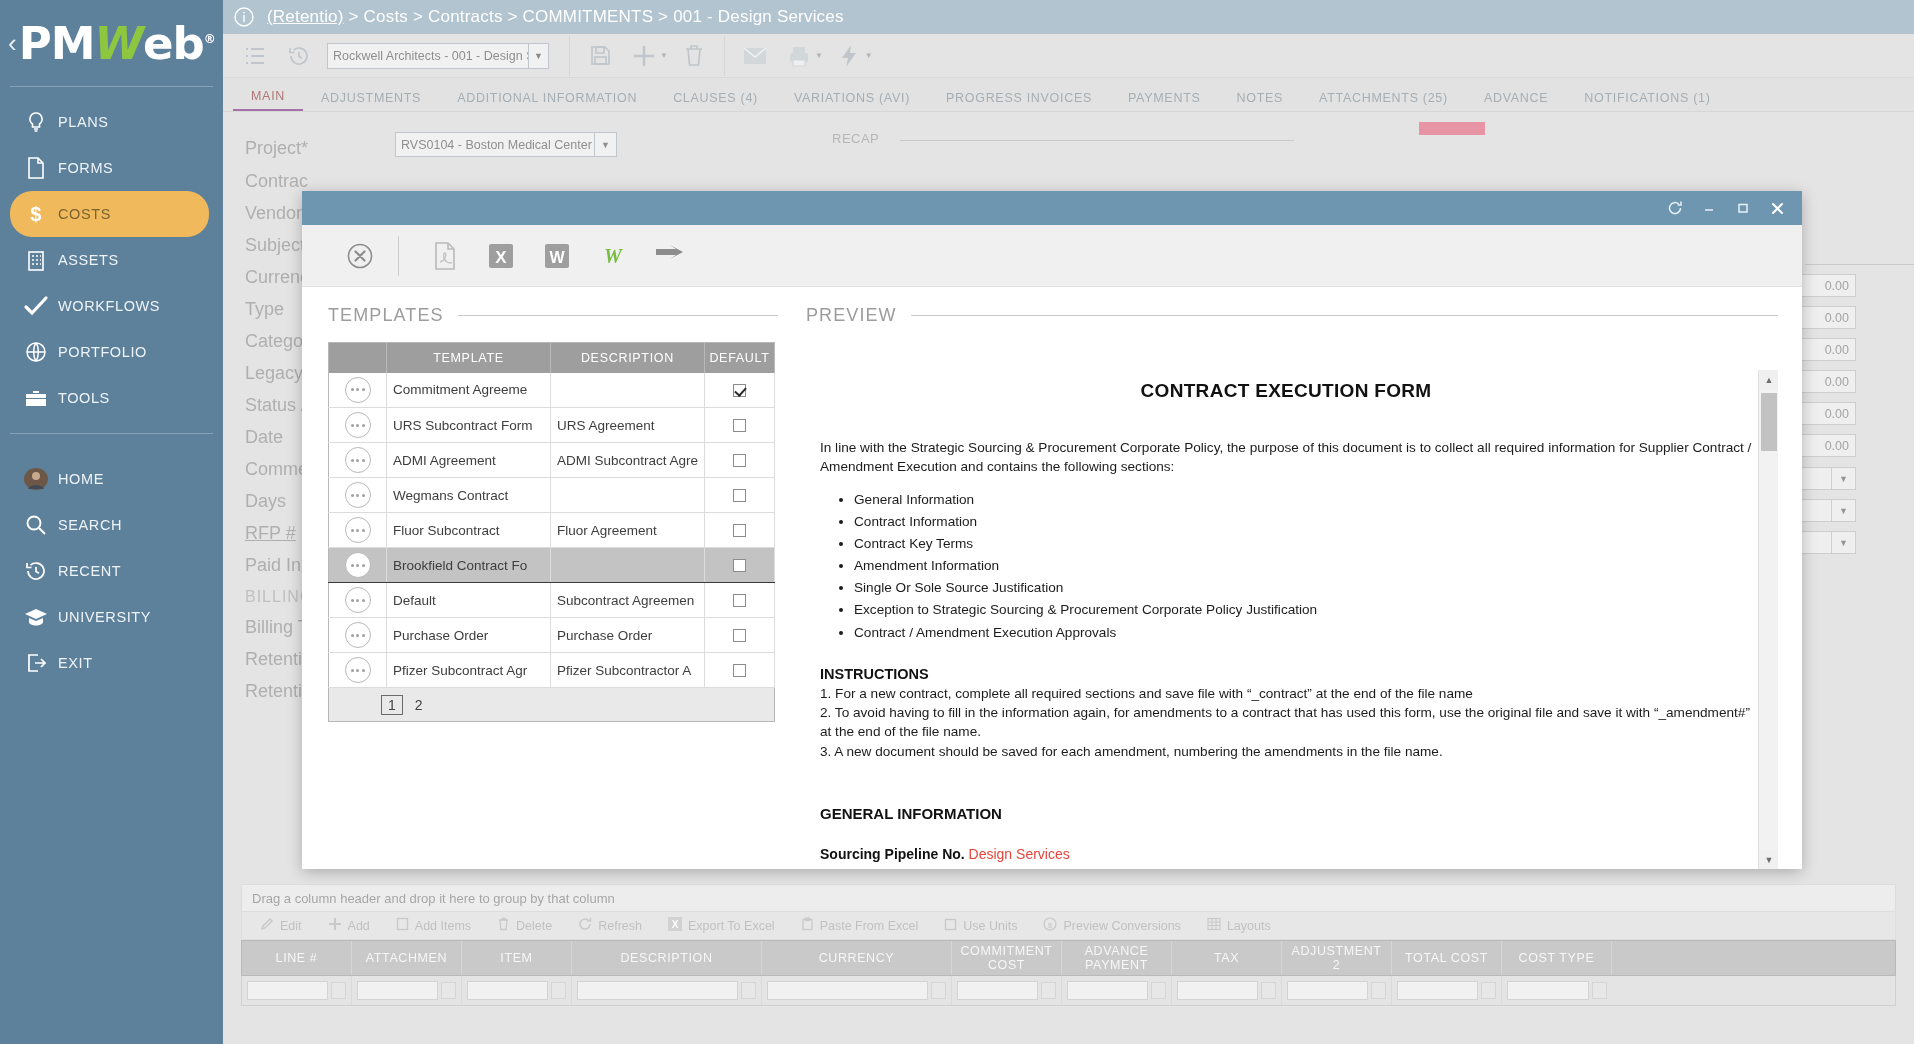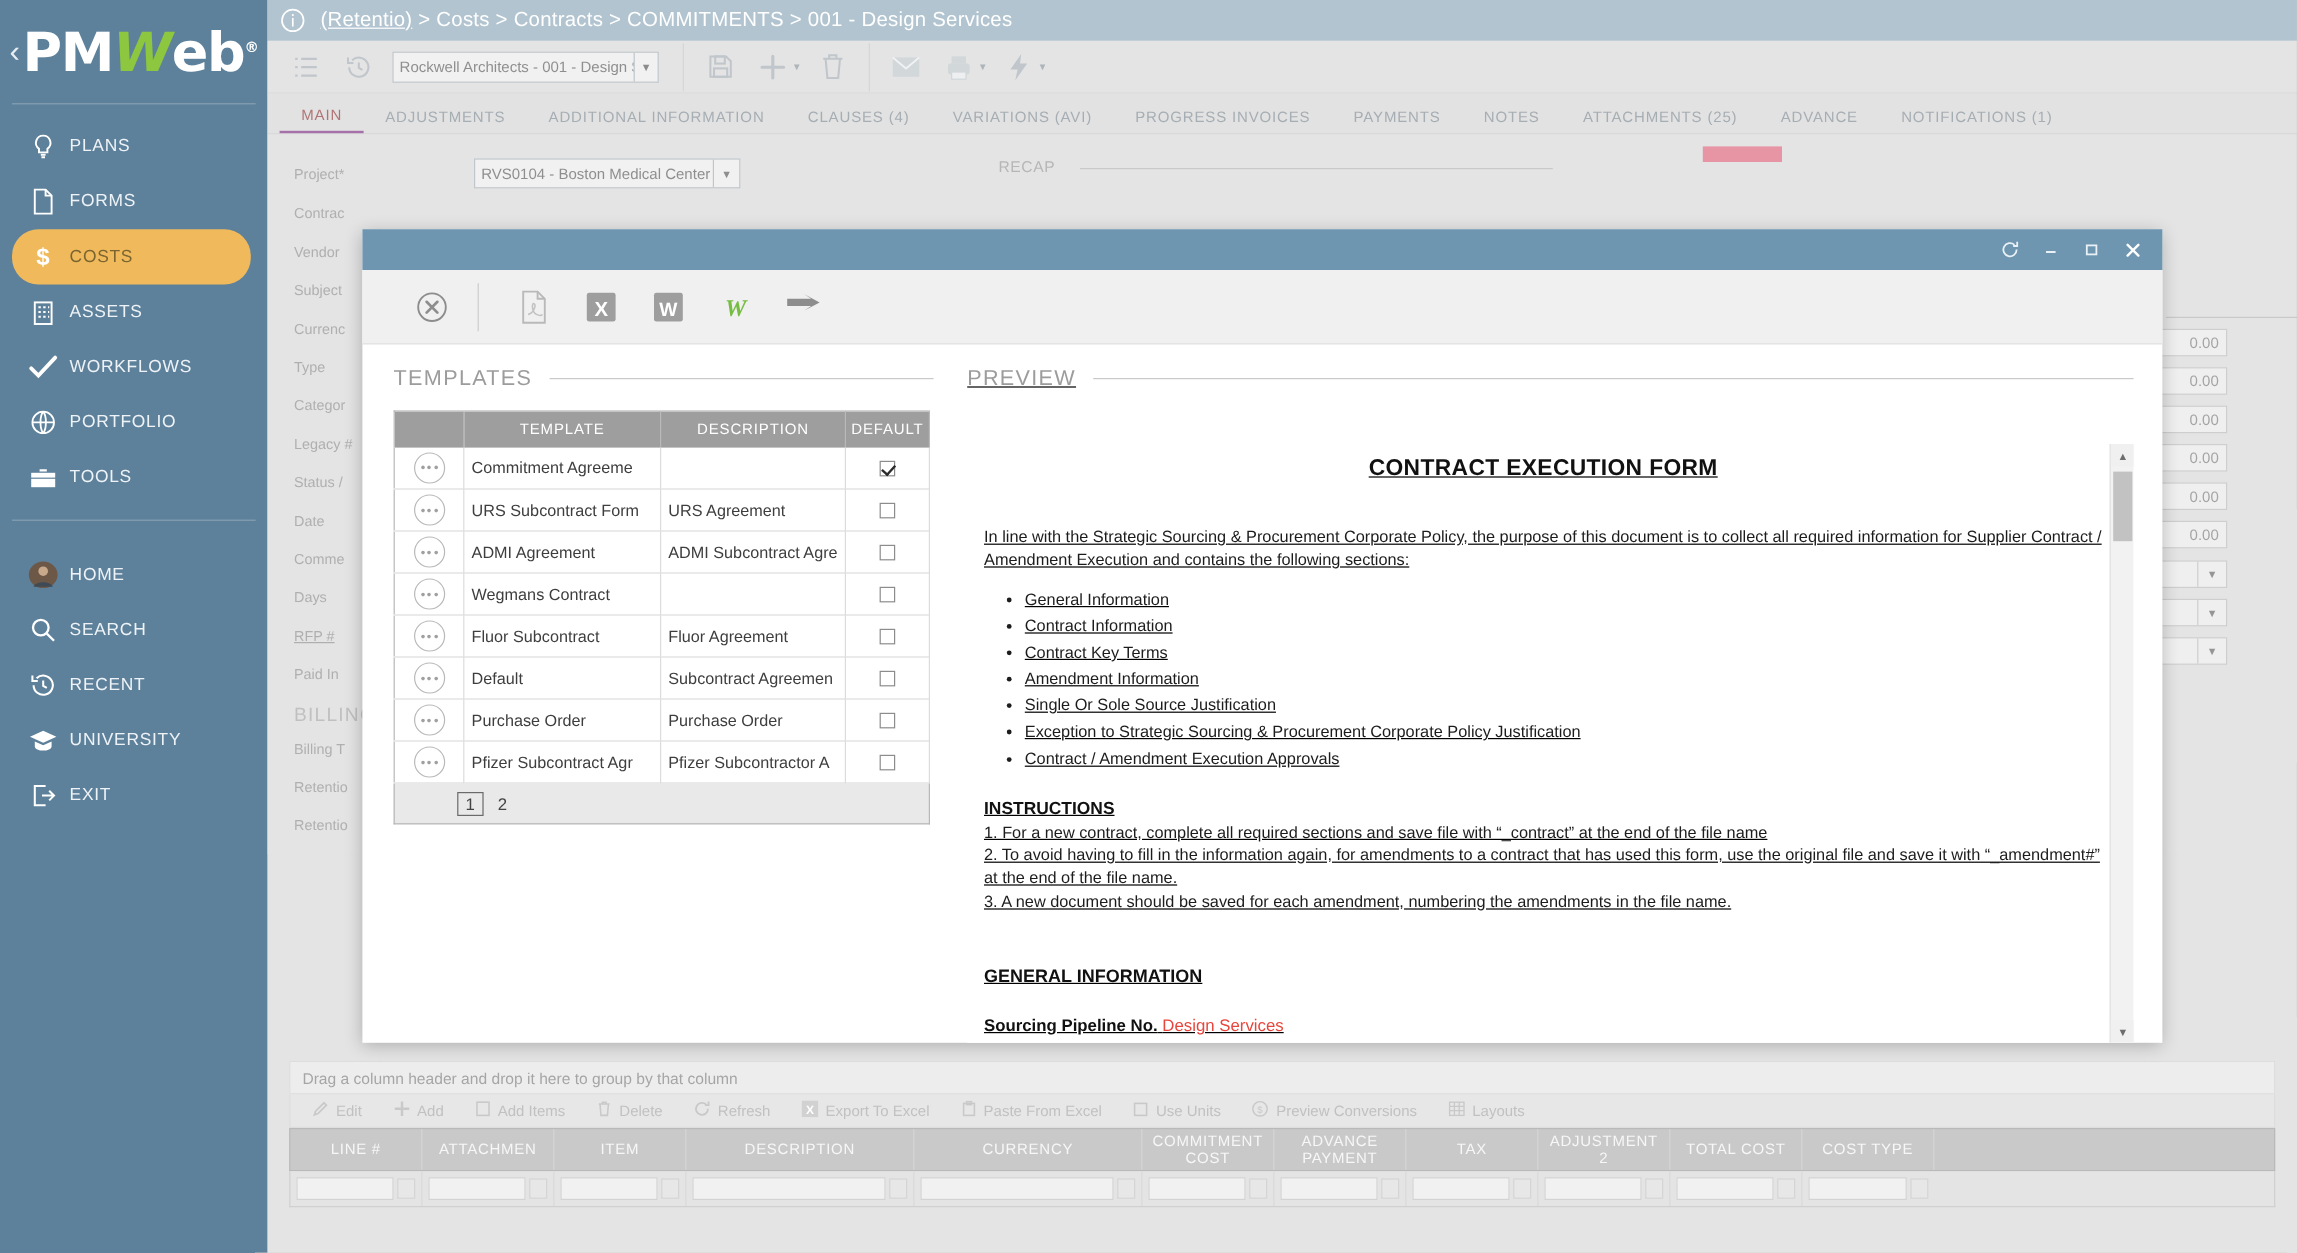--- a/index.html
+++ b/index.html
@@ -83,21 +83,21 @@
   }
   .tab {
     font-size: 12.5px; color: #6f7c85; letter-spacing: 0.7px; padding: 0 18px 6px 18px;
     cursor: pointer; white-space: nowrap;
   }
   .tab.active { color: #7f1d1d; border-bottom: 2px solid #701a75; }
 
   
   .form-area { position: relative; height: 600px; background: #d3d3d3; padding-top: 10px; }
   .form-label {
-    position: absolute; left: 22px; font-size: 12px; color: #7f7f7f; white-space: nowrap;
+    position: absolute; left: 22px; font-size: 18px; color: #7f7f7f; white-space: nowrap;
   }
   .form-label.ul { text-decoration: underline; }
   .form-label.sec { color: #9a9a9a; font-size: 16px; letter-spacing: 1px; }
   .proj-select {
     position: absolute; left: 172px; top: 20px; width: 222px; height: 25px;
     background: #e8e8e8; border: 1px solid #9aa4ab; display: flex; align-items: center;
     font-size: 12.5px; color: #4a4a4a;
   }
   .proj-select .val { flex: 1; padding-left: 5px; white-space: nowrap; overflow: hidden; }
   .proj-select .arrow { width: 22px; height: 100%; border-left: 1px solid #9aa4ab;
@@ -201,21 +201,21 @@
     position: relative; vertical-align: middle; }
   .cbx.on::after {
     content: ""; position: absolute; left: 3px; top: 0px; width: 5px; height: 9px;
     border: solid #2b2b2b; border-width: 0 2px 2px 0; transform: rotate(42deg);
   }
   .pager { background: #e9e9e9; height: 34px; display: flex; align-items: center; padding-left: 52px; gap: 6px;
     border: 1px solid #b7b7b7; border-top: none; width: 447px; }
   .pg { font-size: 14px; color: #444; padding: 1px 6px; cursor: pointer; }
   .pg.cur { border: 1px solid #6a6a6a; }
 
-  .prev-panel { flex: 1; display: flex; flex-direction: column; text-decoration: underline; }
+  .prev-panel { flex: 1; display: flex; flex-direction: column; }
   .prev-doc {
     flex: 1; background: #ffffff; position: relative; overflow: hidden;
     padding: 38px 26px 0 14px;
   }
   .doc-title { text-align: center; font-size: 19px; font-weight: bold; color: #111;
     font-family: "Liberation Sans", sans-serif; letter-spacing: 0.3px; margin-bottom: 36px; }
   .doc-p { font-size: 13.6px; color: #1c1c1c; line-height: 1.42; }
   .doc-ul { margin: 12px 0 0 34px; }
   .doc-ul li { font-size: 13.6px; color: #1c1c1c; line-height: 1.63; }
   .doc-h { font-size: 14.5px; font-weight: bold; color: #111; margin-top: 22px; margin-bottom: 2px; }
@@ -777,20 +777,30 @@
               <tr>
                 <td class="op"><span class="dots">
                       <i></i>
                       <i></i>
                       <i></i>
                     </span></td>
                 <td>Fluor Subcontract</td>
                 <td>Fluor Agreement</td>
                 <td class="def"><span class="cbx"></span></td>
               </tr>
+              <tr class="sel">
+                <td class="op"><span class="dots">
+                      <i></i>
+                      <i></i>
+                      <i></i>
+                    </span></td>
+                <td>Brookfield Contract Fo</td>
+                <td></td>
+                <td class="def"><span class="cbx"></span></td>
+              </tr>
               <tr>
                 <td class="op"><span class="dots">
                       <i></i>
                       <i></i>
                       <i></i>
                     </span></td>
                 <td>Default</td>
                 <td>Subcontract Agreemen</td>
                 <td class="def"><span class="cbx"></span></td>
               </tr>

